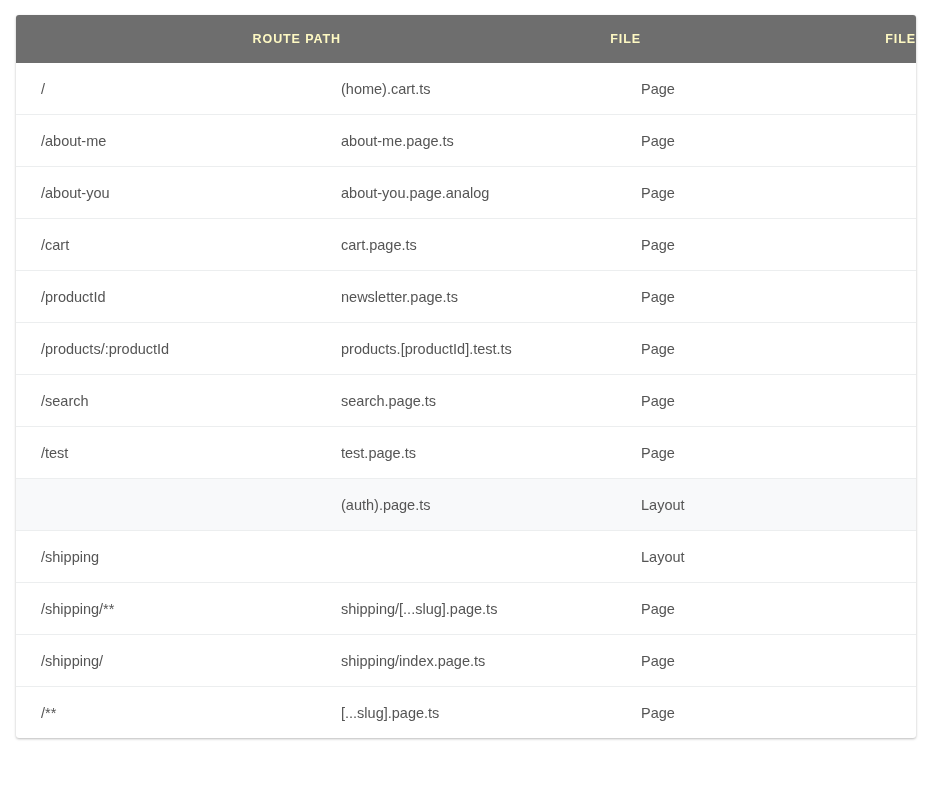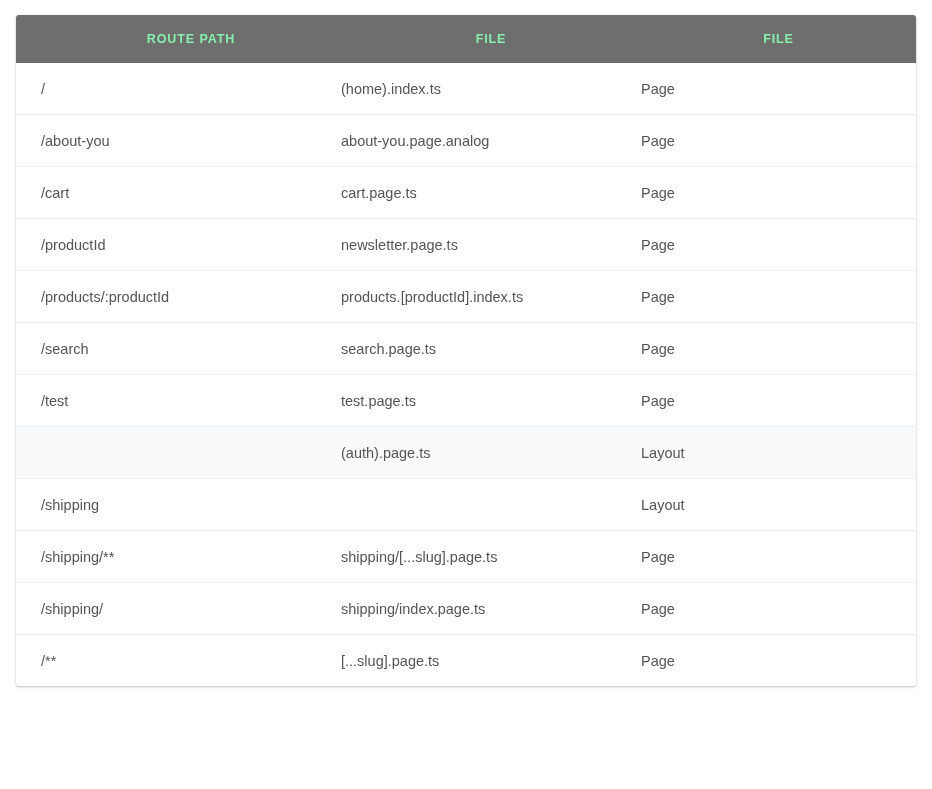--- a/index.html
+++ b/index.html
@@ -27,22 +27,22 @@
     box-shadow: 0 1px 3px rgba(0,0,0,0.18), 0 1px 2px rgba(0,0,0,0.10);
     overflow: hidden;
   }
   table.routes {
     border-collapse: collapse;
     width: 100%;
     table-layout: fixed;
   }
   table.routes thead th {
     background: #6e6e6e;
-    color: #86efac;
-    text-align: center;
+    color: #fef9c3;
+    text-align: right;
     font-size: 12.5px;
     font-weight: bold;
     letter-spacing: 0.9px;
     padding: 16px 0 16px 0;
     height: 48px;
     box-sizing: border-box;
     vertical-align: middle;
   }
   table.routes th.col-path { width: 325px; padding-left: 25px; }
   table.routes th.col-file { width: 300px; padding-left: 0px; }
@@ -79,41 +79,46 @@
       <thead>
         <tr>
           <th class="col-path">ROUTE PATH</th>
           <th class="col-file">FILE</th>
           <th class="col-type">FILE</th>
         </tr>
       </thead>
       <tbody id="routes-body">
           <tr>
             <td class="c-path">/</td>
-            <td class="c-file">(home).index.ts</td>
+            <td class="c-file">(home).cart.ts</td>
+            <td class="c-type">Page</td>
+          </tr>
+          <tr>
+            <td class="c-path">/about-me</td>
+            <td class="c-file">about-me.page.ts</td>
             <td class="c-type">Page</td>
           </tr>
           <tr>
             <td class="c-path">/about-you</td>
             <td class="c-file">about-you.page.analog</td>
             <td class="c-type">Page</td>
           </tr>
           <tr>
             <td class="c-path">/cart</td>
             <td class="c-file">cart.page.ts</td>
             <td class="c-type">Page</td>
           </tr>
           <tr>
             <td class="c-path">/productId</td>
             <td class="c-file">newsletter.page.ts</td>
             <td class="c-type">Page</td>
           </tr>
           <tr>
             <td class="c-path">/products/:productId</td>
-            <td class="c-file">products.[productId].index.ts</td>
+            <td class="c-file">products.[productId].test.ts</td>
             <td class="c-type">Page</td>
           </tr>
           <tr>
             <td class="c-path">/search</td>
             <td class="c-file">search.page.ts</td>
             <td class="c-type">Page</td>
           </tr>
           <tr>
             <td class="c-path">/test</td>
             <td class="c-file">test.page.ts</td>

